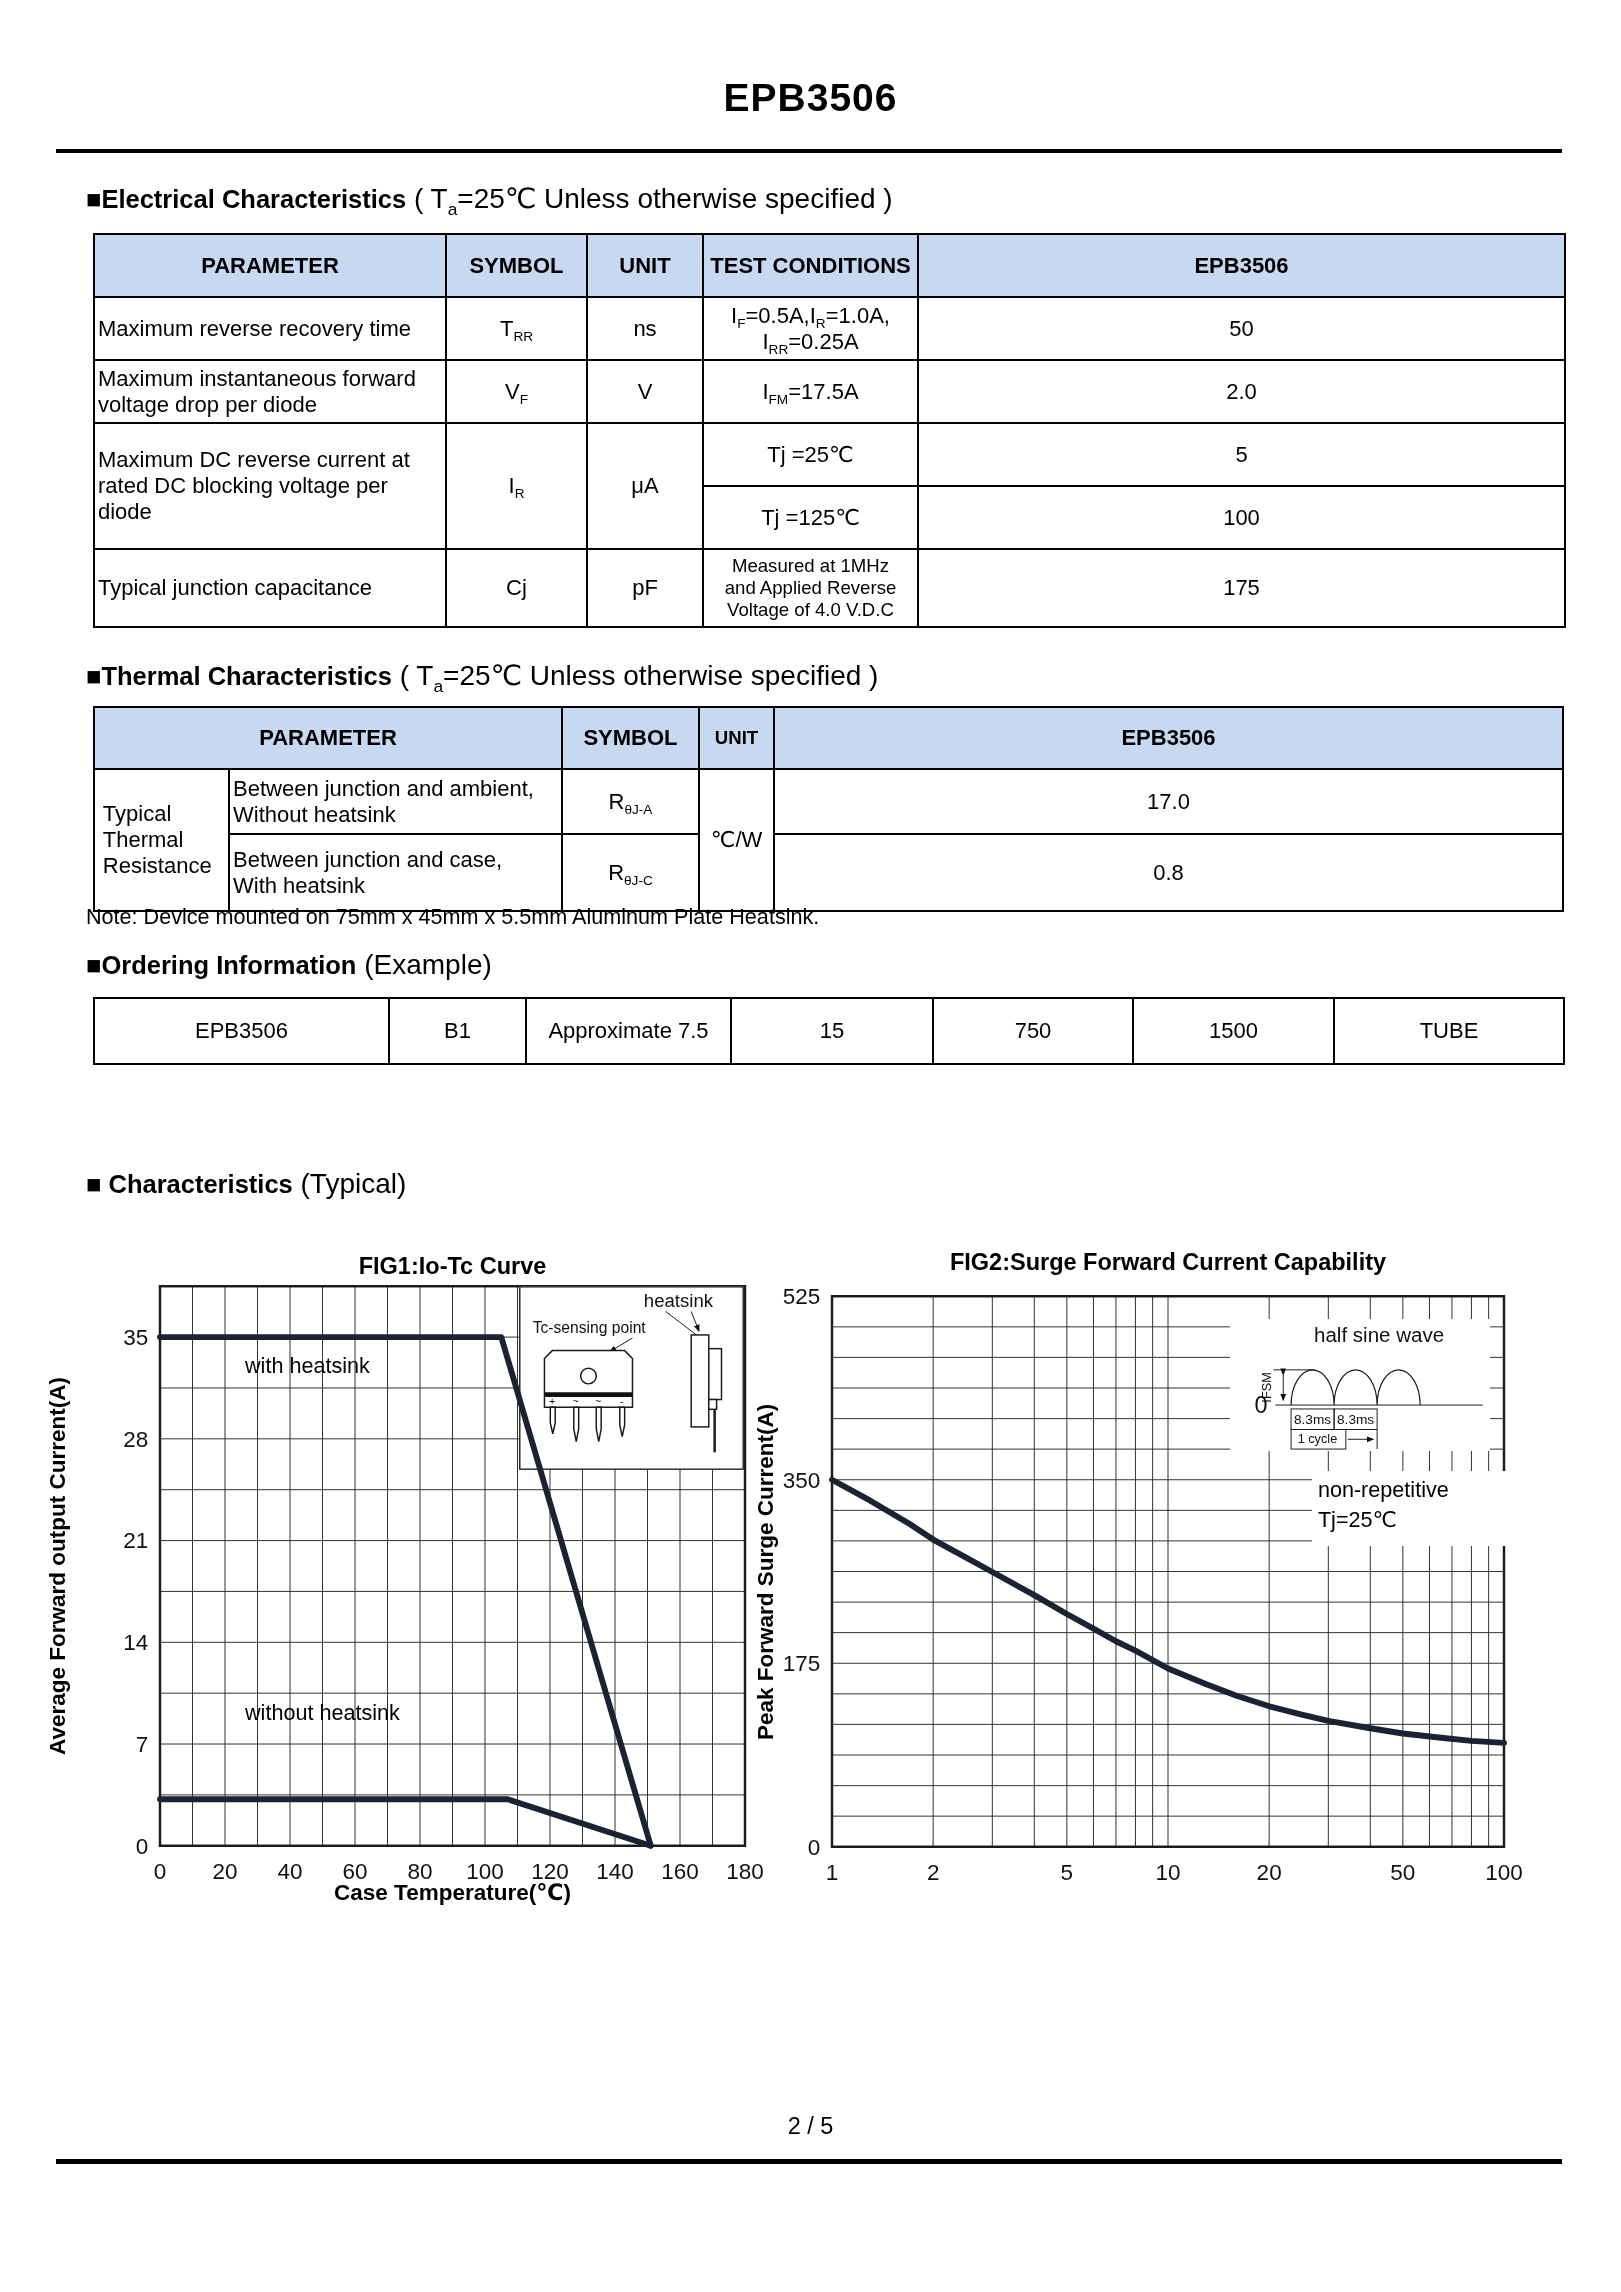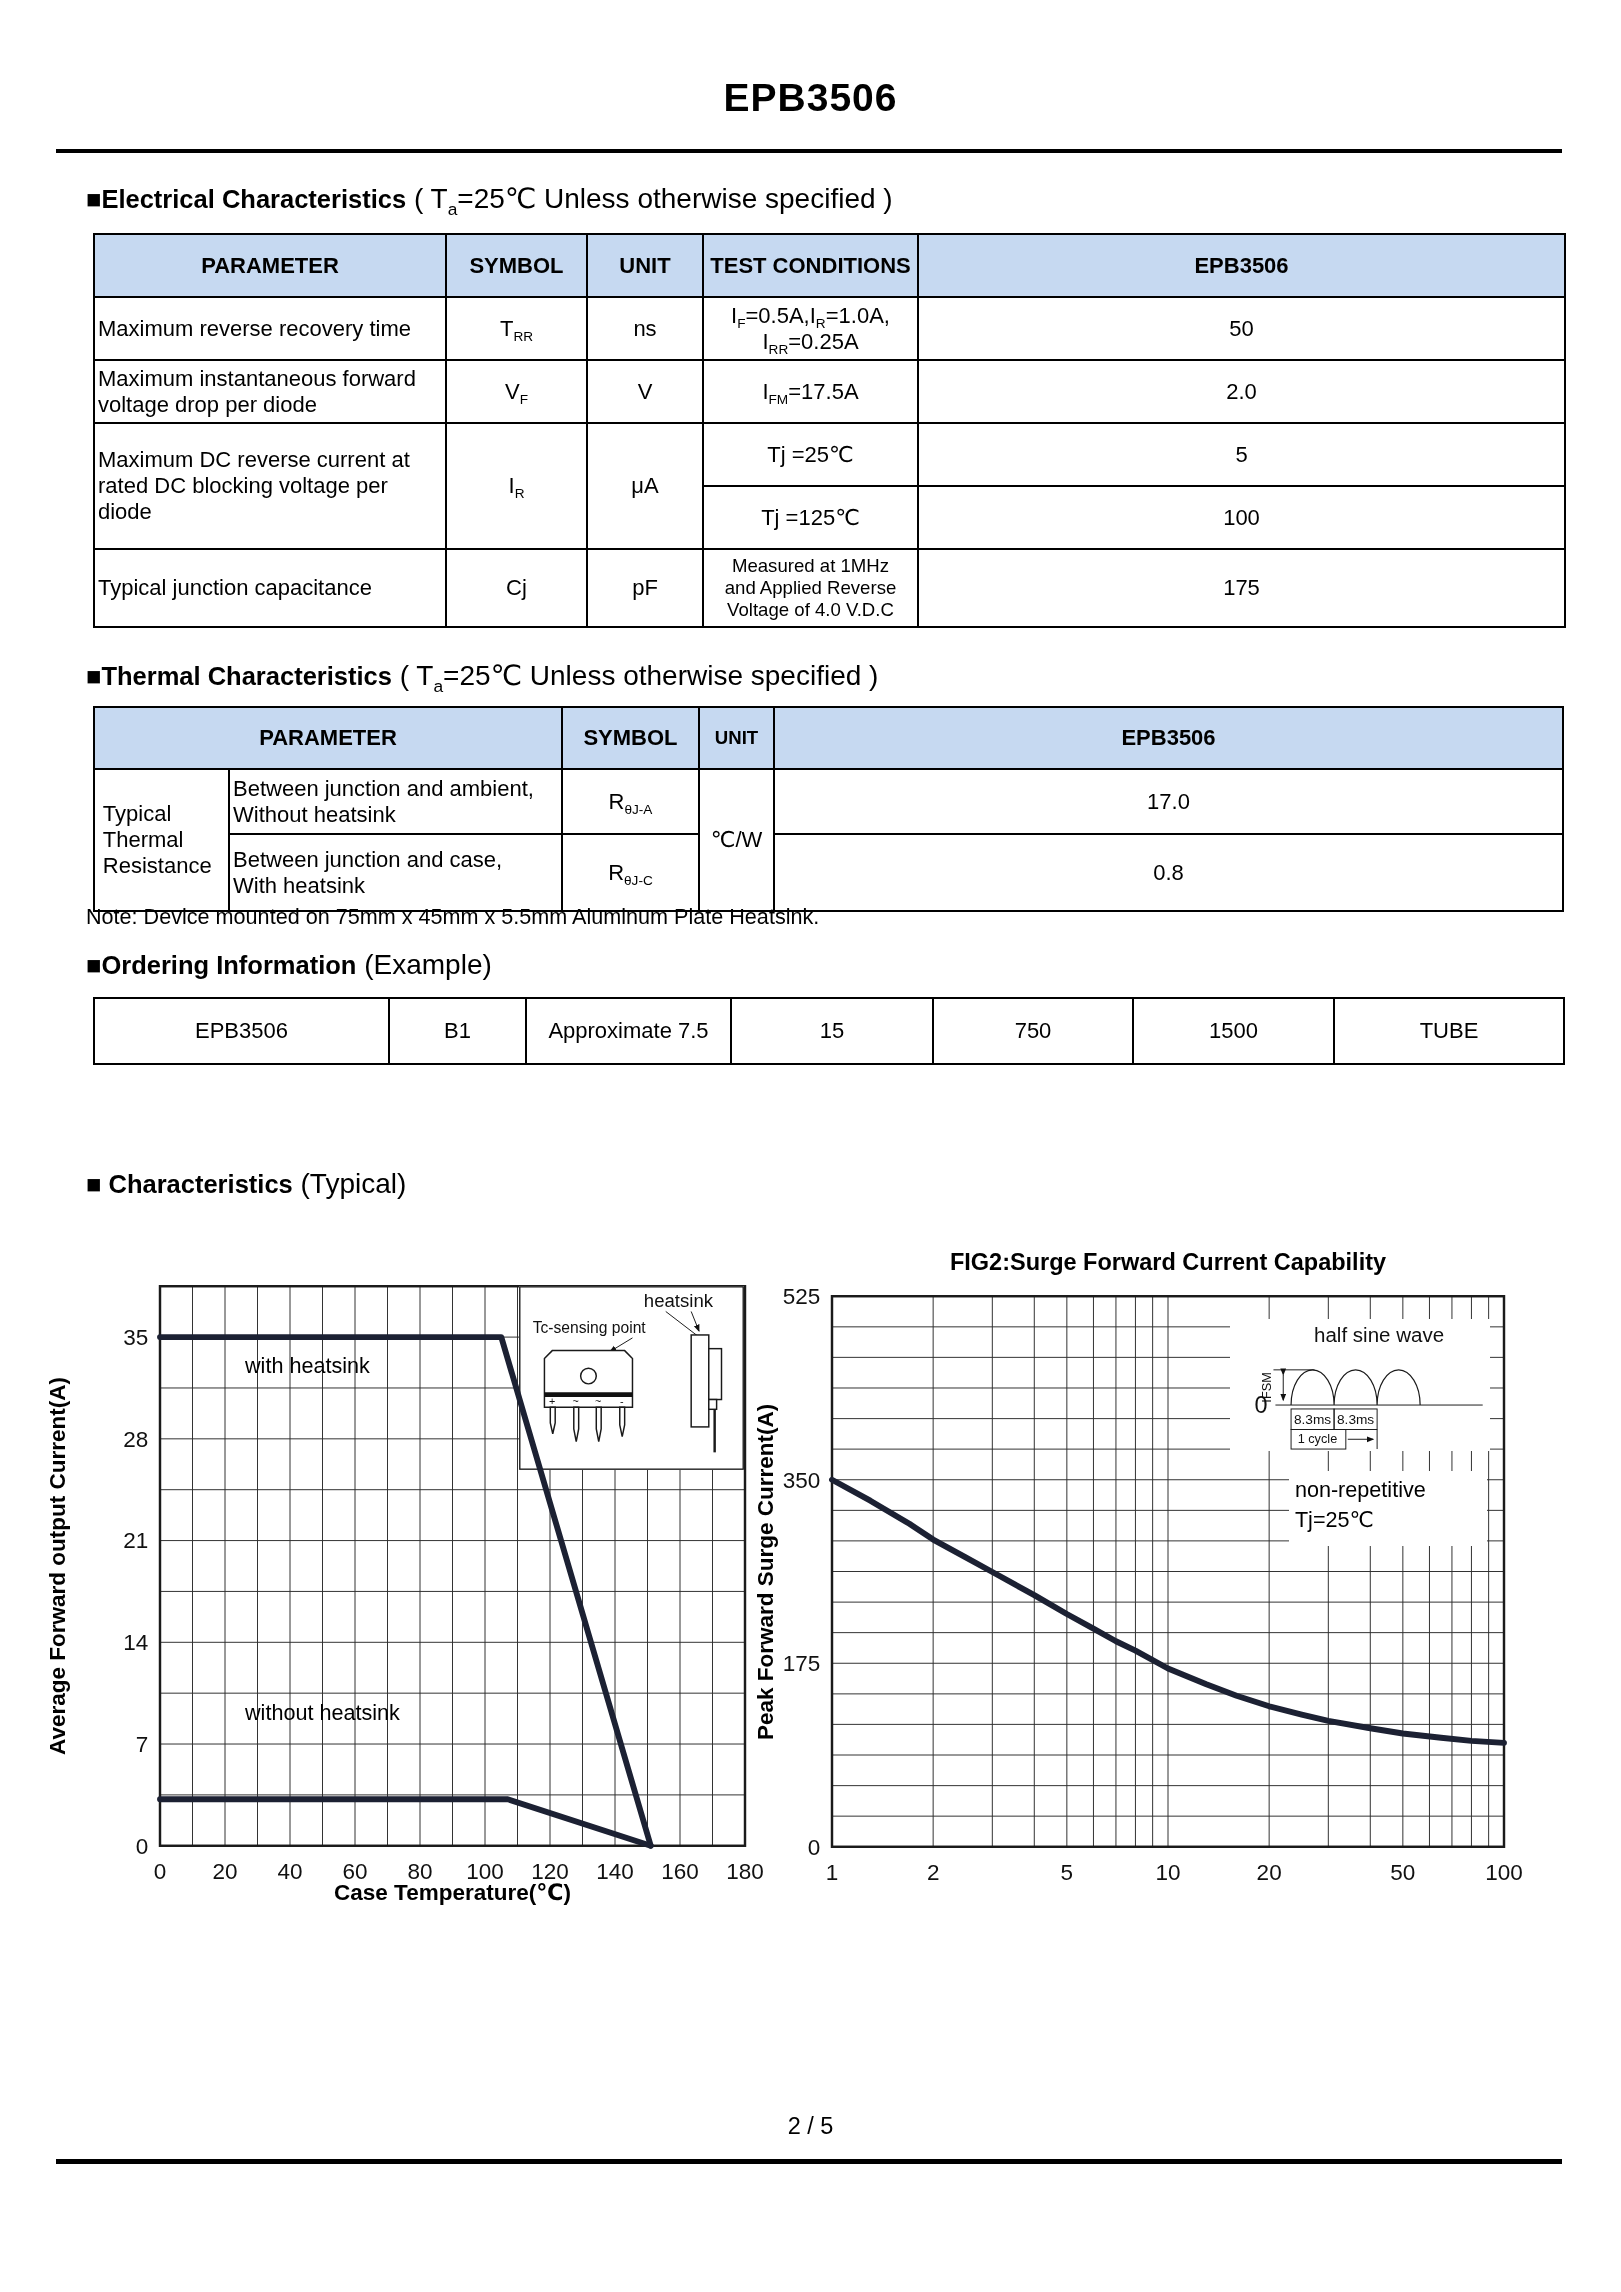--- a/index.html
+++ b/index.html
@@ -168,20 +168,21 @@
     </tr>
   </tbody>
     </table>
 </div>
 
 <div class="abs h2" style="left:86px;top:1168px;">
   <span class="hb">■ Characteristics</span><span class="hr"> (Typical)</span>
 </div>
 
 <div class="abs" style="left:39px;top:1247px;width:730px;height:686px;">
+  <div class="abs fig-title" style="left:121px;top:5.9px;width:585px;">FIG1:Io-Tc Curve</div>
   <div class="abs vlabel" style="left:5.9px;top:39px;height:560px;width:31px;">Average Forward output Current(A)</div>
   <svg class="abs" style="left:121px;top:39px;" width="585" height="560" viewBox="0 0 597 571">
       <line x1="33.166666666666664" y1="0" x2="33.166666666666664" y2="571" class="grid-line"></line>
       <line x1="66.33333333333333" y1="0" x2="66.33333333333333" y2="571" class="grid-line"></line>
       <line x1="99.5" y1="0" x2="99.5" y2="571" class="grid-line"></line>
       <line x1="132.66666666666666" y1="0" x2="132.66666666666666" y2="571" class="grid-line"></line>
       <line x1="165.83333333333334" y1="0" x2="165.83333333333334" y2="571" class="grid-line"></line>
       <line x1="199" y1="0" x2="199" y2="571" class="grid-line"></line>
       <line x1="232.16666666666666" y1="0" x2="232.16666666666666" y2="571" class="grid-line"></line>
       <line x1="265.3333333333333" y1="0" x2="265.3333333333333" y2="571" class="grid-line"></line>
@@ -331,21 +332,21 @@
       <rect class="ins-thin" x="106" y="92" width="44" height="21"></rect>
       <text class="ins-text" x="84" y="107" font-size="14" text-anchor="middle">8.3ms</text>
       <text class="ins-text" x="128" y="107" font-size="14" text-anchor="middle">8.3ms</text>
       <rect class="ins-thin" x="62" y="113" width="56" height="20"></rect>
       <text class="ins-text" x="89" y="127" font-size="13" text-anchor="middle">1 cycle</text>
       <line class="ins-thin" x1="120" y1="123" x2="146" y2="123" marker-end="url(#ah)"></line>
       <line class="ins-thin" x1="150" y1="113" x2="150" y2="133"></line>
     </svg>
   </div>
 
-  <div class="abs note-box" style="left:534px;top:224px;width:192px;height:71px;">
+  <div class="abs note-box" style="left:557px;top:224px;width:192px;height:71px;">
     <div>non-repetitive</div>
     <div>Tj=25℃</div>
   </div>
 
   <svg class="abs" style="left:77px;top:49px;pointer-events:none;" width="672" height="551" viewBox="0 0 686 562">
       <polyline points="0.0,187.3 39.1,208.7 79.0,232.3 103.3,248.4 136.5,266.5 163.7,281.5 206.5,305.1 239.7,324.4 266.9,339.3 289.9,352.2 309.8,361.8 343.0,380.0 382.1,396.1 413.0,407.9 446.3,418.6 479.5,427.1 506.7,433.5 549.5,441.0 582.7,446.4 621.8,450.7 652.8,453.9 686.0,456.0" class="curve"></polyline>
     </svg>
 </div>
 
 <div class="abs footer-page">2 / 5</div>

